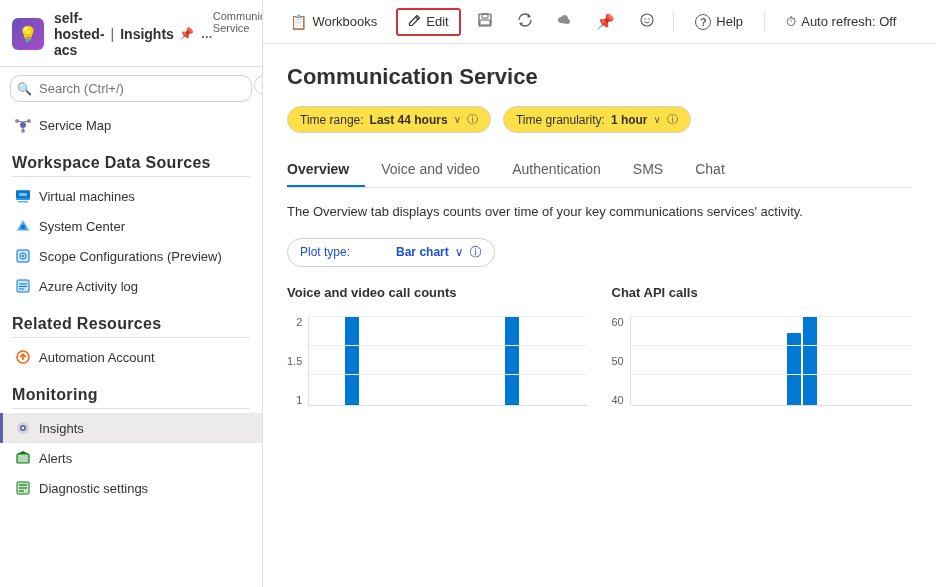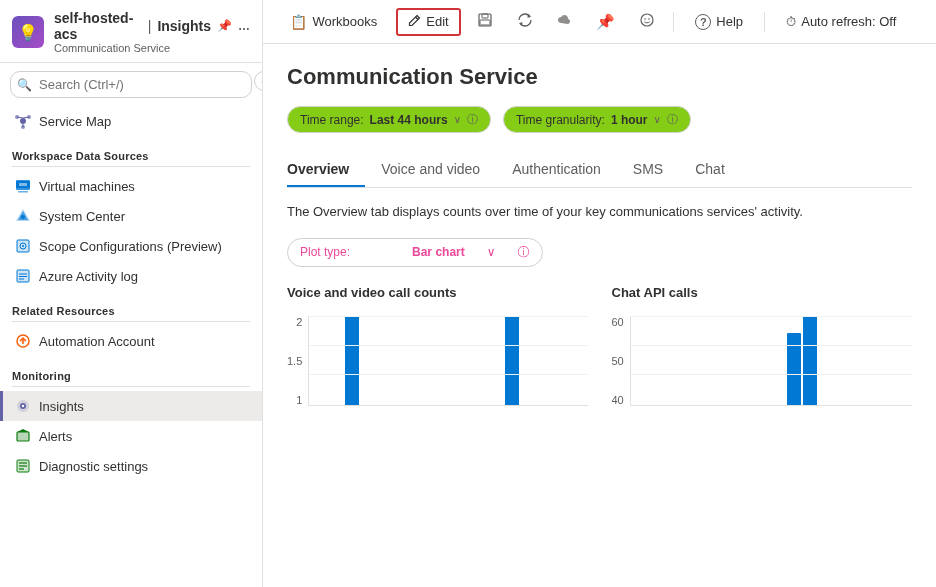--- a/index.html
+++ b/index.html
@@ -31,21 +31,21 @@
       background: linear-gradient(135deg, #6b4fbb, #a64dc8);
       border-radius: 6px;
       display: flex;
       align-items: center;
       justify-content: center;
       color: #fff;
       font-size: 16px;
       flex-shrink: 0;
     }
 
-    .app-title-block { display: flex; flex-direction: column; }
+    .app-title-block { display: flex; flex-direction: row; }
     .app-title { font-size: 14px; font-weight: 600; color: #323130; }
     .app-subtitle { font-size: 11px; color: #605e5c; }
 
     .sidebar-search {
       margin: 8px 10px;
       position: relative;
     }
     .sidebar-search input {
       width: 100%;
       padding: 5px 28px 5px 28px;
@@ -105,21 +105,21 @@
       width: 16px;
       height: 16px;
       flex-shrink: 0;
       display: flex;
       align-items: center;
       justify-content: center;
     }
 
     .sidebar-section-label {
       padding: 14px 12px 4px 12px;
-      font-size: 11px;
+      font-size: 16px;
       font-weight: 700;
       color: #323130;
       letter-spacing: 0.02em;
       text-transform: none;
     }
     .sidebar-divider {
       height: 1px;
       background: #e0e0e0;
       margin: 0 12px 4px 12px;
     }
@@ -200,21 +200,21 @@
     }
     .filter-pill {
       display: flex;
       align-items: center;
       gap: 6px;
       padding: 5px 12px;
       border: 1px solid #d2d0ce;
       border-radius: 16px;
       font-size: 12px;
       color: #323130;
-      background: #84cc16;
+      background: #fde047;
       cursor: pointer;
     }
     .filter-pill .chevron { font-size: 10px; color: #605e5c; }
     .filter-pill .info-icon { color: #605e5c; font-size: 11px; }
 
     
     .tabs-row {
       display: flex;
       gap: 0;
       border-bottom: 1px solid #e0e0e0;
@@ -239,26 +239,26 @@
     .tab-description {
       font-size: 13px;
       color: #323130;
       margin-bottom: 16px;
       line-height: 1.5;
     }
 
     .plot-type-pill {
       display: inline-flex;
       align-items: center;
-      gap: 22px;
+      gap: 6px;
       padding: 5px 12px;
       border: 1px solid #d2d0ce;
       border-radius: 16px;
       font-size: 12px;
-      color: #ec4899;
+      color: #1d4ed8;
       background: #fff;
       cursor: pointer;
       margin-bottom: 18px;
     }
 
     
     .charts-row {
       display: flex;
       gap: 0;
     }

